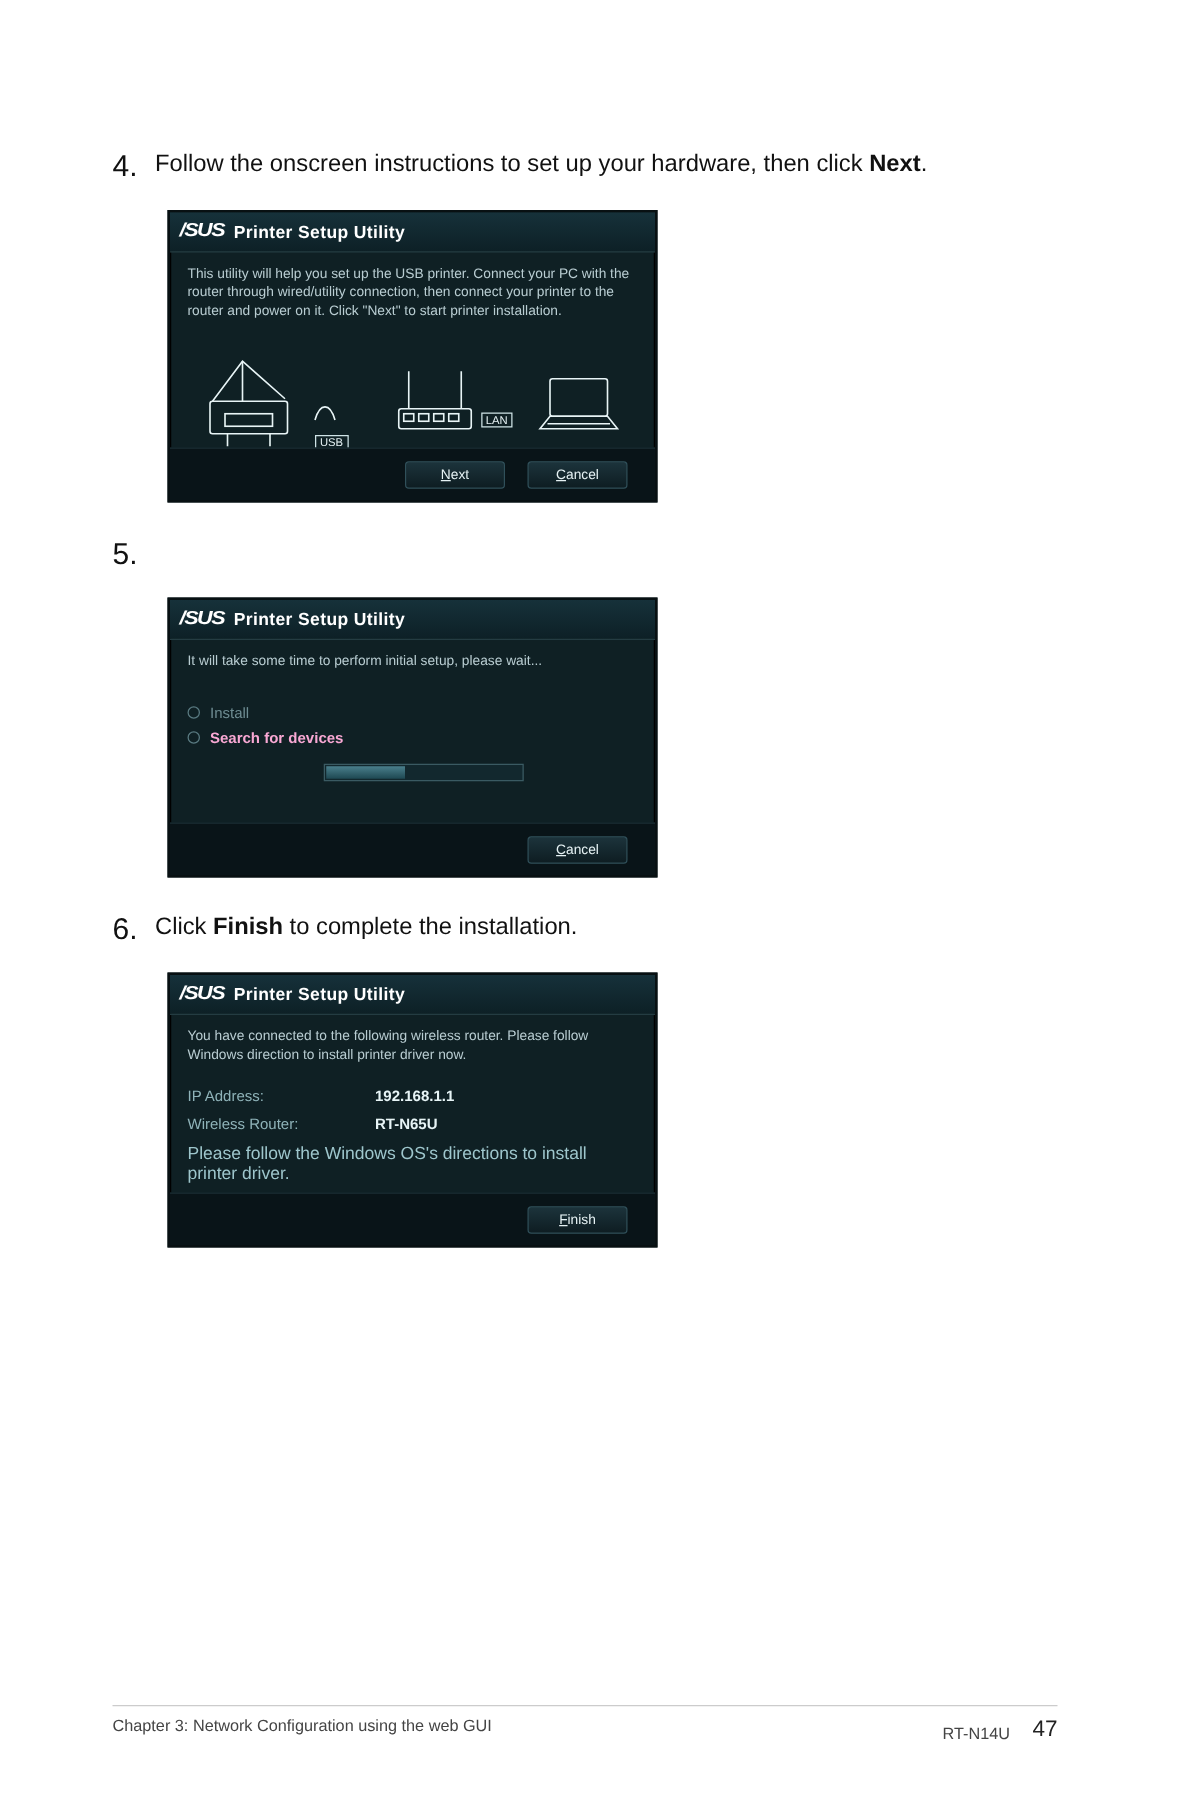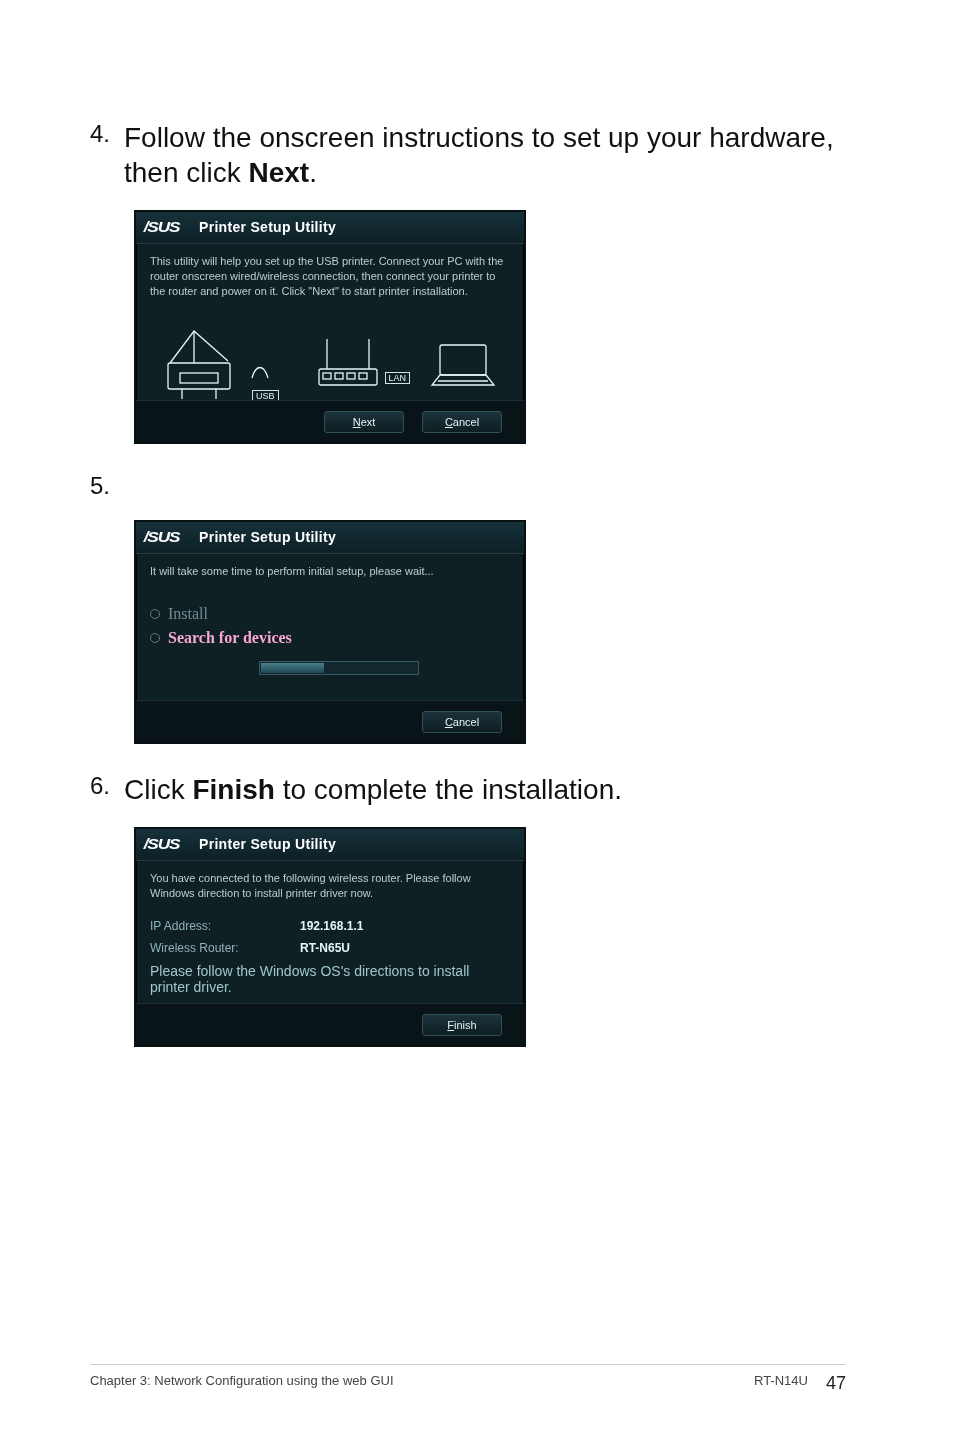--- a/index.html
+++ b/index.html
@@ -1,47 +1,47 @@
 <!DOCTYPE html>
 <html><head>
 <meta charset="utf-8">
 <style>
   * { box-sizing: border-box; margin: 0; padding: 0; }
   html, body { width: 954px; height: 1438px; background: #fff; font-family: "Segoe UI", Arial, sans-serif; color: #111; }
   .page { position: relative; width: 954px; height: 1438px; padding: 120px 90px 40px 90px; }
   .step { margin-bottom: 20px; }
   .step-row { display: flex; }
   .step-num { font-size: 24px; width: 34px; flex: 0 0 34px; }
-  .step-text { font-size: 28px; line-height: 1.25; }
+  .step-text { font-size: 19px; line-height: 1.25; }
   .bold { font-weight: 700; }
   .shot { margin: 12px 0 28px 44px; background: #0f2024; border: 2px solid #081012; box-shadow: 0 0 0 1px #000 inset; font-family: Tahoma, Arial, sans-serif; font-size: 11px; color: #cfe3e6; position: relative; }
   .shot1 { width: 392px; height: 234px; }
   .shot2 { width: 392px; height: 224px; }
   .shot3 { width: 392px; height: 220px; }
-  .shot-head { display: flex; align-items: center; gap: 22px; padding: 6px 10px 8px 10px; background: linear-gradient(#16313a, #0d2026); border-bottom: 1px solid #243c42; }
+  .shot-head { display: flex; align-items: center; gap: 10px; padding: 6px 10px 8px 10px; background: linear-gradient(#16313a, #0d2026); border-bottom: 1px solid #243c42; }
   .shot-title { color: #fff; font-size: 14px; font-weight: 700; letter-spacing: .3px; }
   .asus-logo { font-family: Arial, sans-serif; font-weight: 700; font-size: 15px; color:#fff; letter-spacing:-1px; transform:scaleX(1.15); display:inline-block; font-style: italic;}
   .shot-body { padding: 10px 14px; }
   .desc { color:#b9cdd2; font-size:11px; line-height:1.35; }
   .btnbar { position:absolute; left:0; right:0; bottom:0; height:42px; background:#091418; border-top:1px solid #1b2e34; display:flex; justify-content:flex-end; align-items:center; gap:18px; padding:0 22px; }
   .dbtn { min-width:80px; height:22px; background:linear-gradient(#1c333b,#0e1d22); border:1px solid #30505a; border-radius:3px; color:#e6f2f4; font-size:11px; display:flex; align-items:center; justify-content:center; cursor:pointer; }
   .dbtn .ul { text-decoration: underline; }
   .diagram { height:110px; margin-top:10px; display:flex; align-items:center; justify-content:center; gap:6px; }
   .dev { stroke:#e8f4f6; fill:none; stroke-width:1.3; }
   .lbl-box { border:1px solid #cfe3e6; padding:0 3px; font-size:9px; color:#e6f2f4; background:transparent; }
-  .radio-row { display:flex; align-items:center; gap:8px; margin:6px 0; font-size:16px;font-family:Liberation Serif, serif; }
+  .radio-row { display:flex; align-items:center; gap:8px; margin:6px 0; font-size:12px; }
   .radio-dot { width:10px;height:10px;border:1px solid #5a7b82;border-radius:50%; }
   .prog { width:160px;height:14px;border:1px solid #3a5a62;background:#12282e;margin:8px 0 0 18px; position:relative; }
   .prog::after{content:"";position:absolute;left:1px;top:1px;bottom:1px;width:40%;background:linear-gradient(#4a7f8c,#1e4852);}
   .kv { display:flex; gap:30px; margin:8px 0; font-size:12px;align-items:center; }
   .kv .k{ color:#8fb3b9; width:120px;}
   .kv .v{ color:#e7f4f6; font-weight:700; }
   .small-note{ color:#9ec6cc; font-size:14px; }
   .footer { position:absolute; left:90px; right:108px; bottom:44px; border-top:1px solid #ccc; padding-top:8px; display:flex; justify-content:space-between; font-size:13px; color:#444; }
-  .footer .pn { display:flex; gap:18px; align-items:flex-start;}
+  .footer .pn { display:flex; gap:18px; align-items:flex-end;}
   .footer .pg { font-size:18px; color:#222;}
 </style>
 </head>
 <body>
 
 <div class="page">
 
   <div class="step">
     <div class="step-row">
       <div class="step-num">4.</div>
@@ -50,21 +50,21 @@
       </div>
     </div>
   </div>
 
   <div class="shot shot1">
     <div class="shot-head">
       <span class="asus-logo">/SUS</span>
       <span class="shot-title">Printer Setup Utility</span>
     </div>
     <div class="shot-body">
-      <div class="desc">This utility will help you set up the USB printer. Connect your PC with the router onscreen wired/wireless connection, then connect your printer to the router and power on it. Click "Next" to start printer installation.</div>
+      <div class="desc">This utility will help you set up the USB printer. Connect your PC with the router through wired/utility connection, then connect your printer to the router and power on it. Click "Next" to start printer installation.</div>
       <div class="diagram">
 
         <svg width="86" height="78">
             <g class="dev">
           <rect x="10" y="38" width="62" height="26" rx="2"></rect>
           <polyline points="12,38 36,6 70,36"></polyline>
           <line x1="36" y1="6" x2="36" y2="38"></line>
           <rect x="22" y="48" width="38" height="10"></rect>
           <line x1="24" y1="64" x2="24" y2="74"></line>
               <line x1="58" y1="64" x2="58" y2="74"></line>

